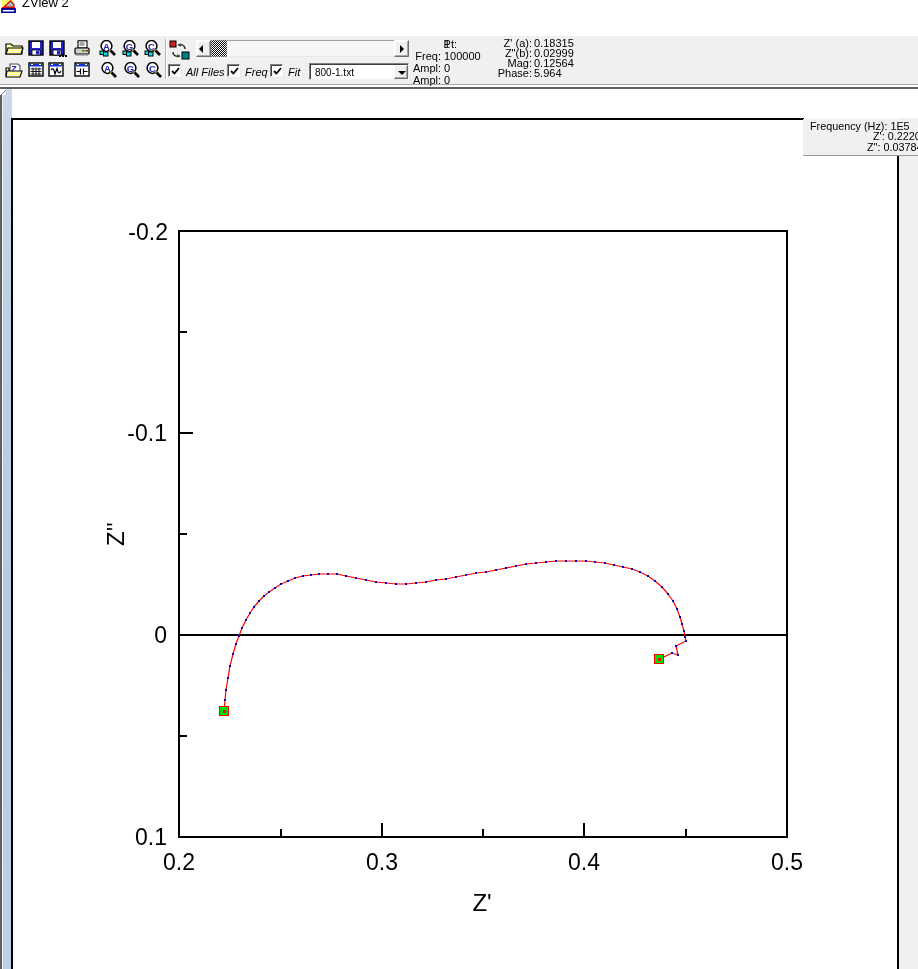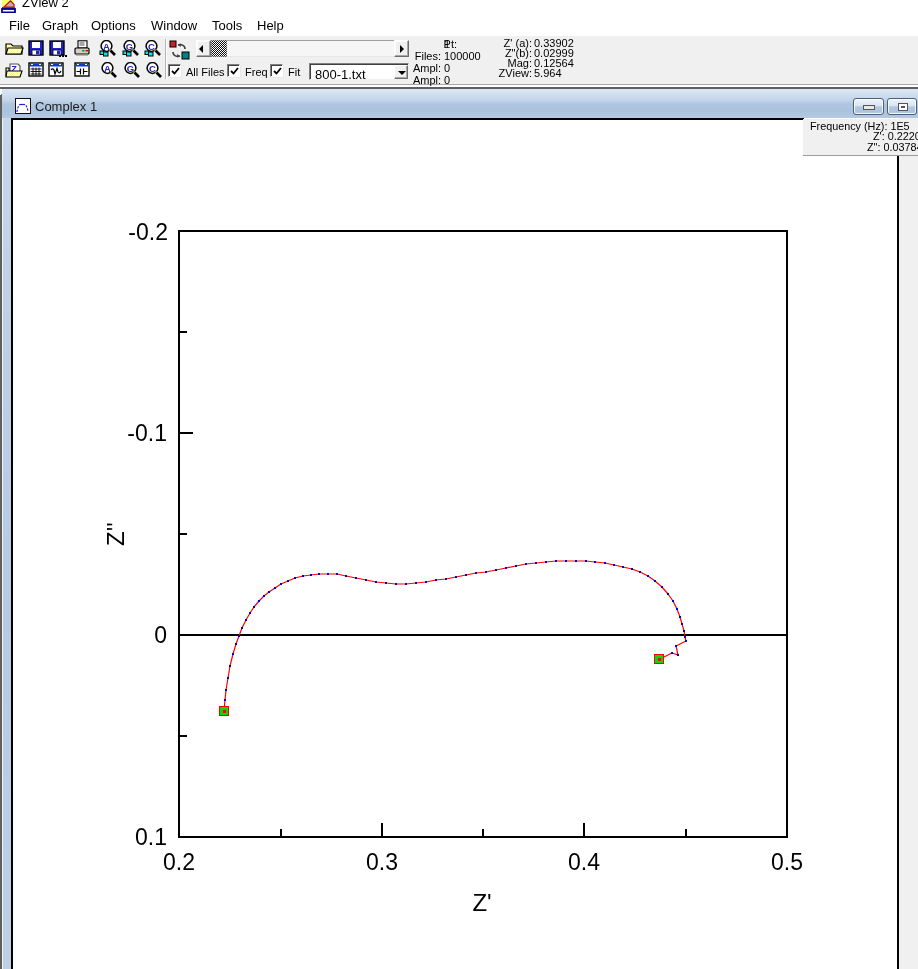--- a/index.html
+++ b/index.html
@@ -31,28 +31,28 @@
   border-right:1px solid #6e6e6e; border-bottom:1px solid #6e6e6e;
   box-shadow: inset -1px -1px 0 #a8a8a8, inset 1px 1px 0 #fdfdfd; }
 .arr { position:absolute; width:0; height:0; border:4px solid transparent; }
 
 
 .cb { position:absolute; top:28px; width:13px; height:13px; background:#fff;
   border-top:1px solid #808080; border-left:1px solid #808080;
   border-right:1px solid #fff; border-bottom:1px solid #fff;
   box-shadow: inset 1px 1px 0 #404040, 1px 1px 0 #e8e8e8; }
 .cb svg { position:absolute; left:1px; top:1px; }
-.cblab { position:absolute; top:29.5px; font-size:11px; color:#000; }
+.cblab { position:absolute; top:29.5px; font-size:11px; color:#000;font-style:italic; }
 
 
 #combo { left:309px; top:27px; width:100px; height:17px; background:#fff;
   border-top:1px solid #808080; border-left:1px solid #808080;
   border-right:1px solid #f0f0f0; border-bottom:1px solid #f0f0f0;
   box-shadow: inset 1px 1px 0 #404040; }
-#combotext { left:5px; top:2.5px; font-size:13px; }
+#combotext { left:5px; top:2.5px; font-size:10px; }
 #combobtn { left:84px; top:1px; width:14px; height:14px; background:#f0f0f0;
   border-top:1px solid #fff; border-left:1px solid #fff;
   border-right:1px solid #6e6e6e; border-bottom:1px solid #6e6e6e;
   box-shadow: inset -1px -1px 0 #a8a8a8; }
 
 
 .st { position:absolute; font-size:11px; line-height:12px; color:#000; white-space:pre; }
 .stlab { text-align:right; }
 
 
@@ -87,28 +87,20 @@
 <div class="abs" id="apptitle">
   <svg class="abs" style="left:1px;top:0px" width="16" height="13" viewBox="0 0 16 13">
     <rect x="1" y="0" width="12" height="8" fill="#ffff66"></rect>
     <path d="M3 7 L9.5 0.8 L13 4.6 L13 7 Z" fill="#b4b4b4" stroke="#cc1111" stroke-width="1.2"></path>
     <rect x="1" y="7" width="13" height="2.2" fill="#dd1111"></rect>
     <rect x="1" y="9" width="13" height="3.4" fill="#fff" stroke="#000099" stroke-width="1.8"></rect>
   </svg>
   <div class="abs" id="apptext">ZView 2</div>
 </div>
 
-<div class="abs" id="menubar">
-  <span style="left:9px">File</span>
-  <span style="left:42px">Graph</span>
-  <span style="left:91px">Options</span>
-  <span style="left:151px">Window</span>
-  <span style="left:212px">Tools</span>
-  <span style="left:257px">Help</span>
-</div>
 
 <div class="abs" id="toolbar">
   <svg class="ticon" style="left:5px;top:4px" width="19" height="16" viewBox="0 0 19 16">
         <defs>
           <pattern id="yh" width="2" height="2" patternUnits="userSpaceOnUse">
             <rect width="2" height="2" fill="#ffff66"></rect>
             <rect width="1" height="1" fill="#fffff0"></rect>
             <rect x="1" y="1" width="1" height="1" fill="#fffff0"></rect>
           </pattern>
         </defs>
@@ -269,57 +261,41 @@
 
   <div class="abs" id="combo">
     <div class="abs" id="combotext">800-1.txt</div>
     <div class="abs" id="combobtn">
           <div class="arr" style="left:3px;top:5px;border-top-color:#000;border-bottom-width:0"></div>
         </div>
   </div>
 
   <div class="st stlab" style="left:396px;top:1.5px;width:61px">Pt:</div>
   <div class="st" style="left:444px;top:1.5px">1</div>
-  <div class="st stlab" style="left:380px;top:13.5px;width:61px">Files:</div>
+  <div class="st stlab" style="left:380px;top:13.5px;width:61px">Freq:</div>
   <div class="st" style="left:444px;top:13.5px">100000</div>
   <div class="st stlab" style="left:380px;top:25.5px;width:61px">Ampl:</div>
   <div class="st" style="left:444px;top:25.5px">0</div>
   <div class="st stlab" style="left:380px;top:37.5px;width:61px">Ampl:</div>
   <div class="st" style="left:444px;top:37.5px">0</div>
 
   <div class="st stlab" style="left:460px;top:1.3px;width:72px">Z' (a):</div>
-  <div class="st" style="left:534px;top:1.3px">0.33902</div>
+  <div class="st" style="left:534px;top:1.3px">0.18315</div>
   <div class="st stlab" style="left:460px;top:11px;width:72px">Z"(b):</div>
   <div class="st" style="left:534px;top:11px">0.02999</div>
   <div class="st stlab" style="left:460px;top:21px;width:72px">Mag:</div>
   <div class="st" style="left:534px;top:21px">0.12564</div>
-  <div class="st stlab" style="left:460px;top:31px;width:72px">ZView:</div>
+  <div class="st stlab" style="left:460px;top:31px;width:72px">Phase:</div>
   <div class="st" style="left:534px;top:31px">5.964</div>
 </div>
 
 <div class="abs" id="mdi">
   <div class="abs" id="frameL"></div>
   <div class="abs" style="left:0px;top:0px;width:6px;height:6px;background:#fff"></div>
   <div class="abs" style="left:1px;top:1px;width:5px;height:5px;background:linear-gradient(135deg,#fff 45%,#777 45%,#777 60%,#fff 60%);"></div>
-  <div class="abs" id="titlebar">
-    <div class="abs" id="cicon">
-      <svg width="13" height="13" viewBox="0 0 13 13">
-            <path d="M1 12 Q1.5 6.5 4 4.5 L9 4.5 Q11.5 6.5 12 12" fill="none" stroke="#2222dd" stroke-width="1.2" stroke-dasharray="2.2,1.4"></path>
-            <path d="M4 4.5 L9 4.5" stroke="#2222dd" stroke-width="1.2"></path>
-          </svg>
-    </div>
-    <div class="abs" id="ctitle">Complex 1</div>
-    <div class="wbtn" style="left:851px">
-      <div style="position:absolute;left:9px;top:6px;width:12px;height:5px;background:#e8e8e4;border:1px solid #54555a"></div>
-    </div>
-    <div class="wbtn" style="left:884.5px">
-      <div style="position:absolute;left:10px;top:4.5px;width:10px;height:8px;background:#fff;border:1.4px solid #54555a"></div>
-      <div style="position:absolute;left:13px;top:7px;width:4px;height:2.5px;background:#54555a"></div>
-    </div>
-  </div>
   <div class="abs" id="content">
     <div class="abs" id="gutterR"></div>
     <div class="abs" id="pageborderT"></div>
     <div class="abs" id="pageborderL"></div>
     <div class="abs" id="pageborderR"></div>
     <div class="abs" id="infobox">
       <div class="ibline" style="left:7px;top:0.5px">Frequency (Hz): 1E5</div>
       <div class="ibline" style="left:70px;top:11.3px">Z': 0.22205</div>
       <div class="ibline" style="left:64px;top:21.9px">Z": 0.03784</div>
     </div>

